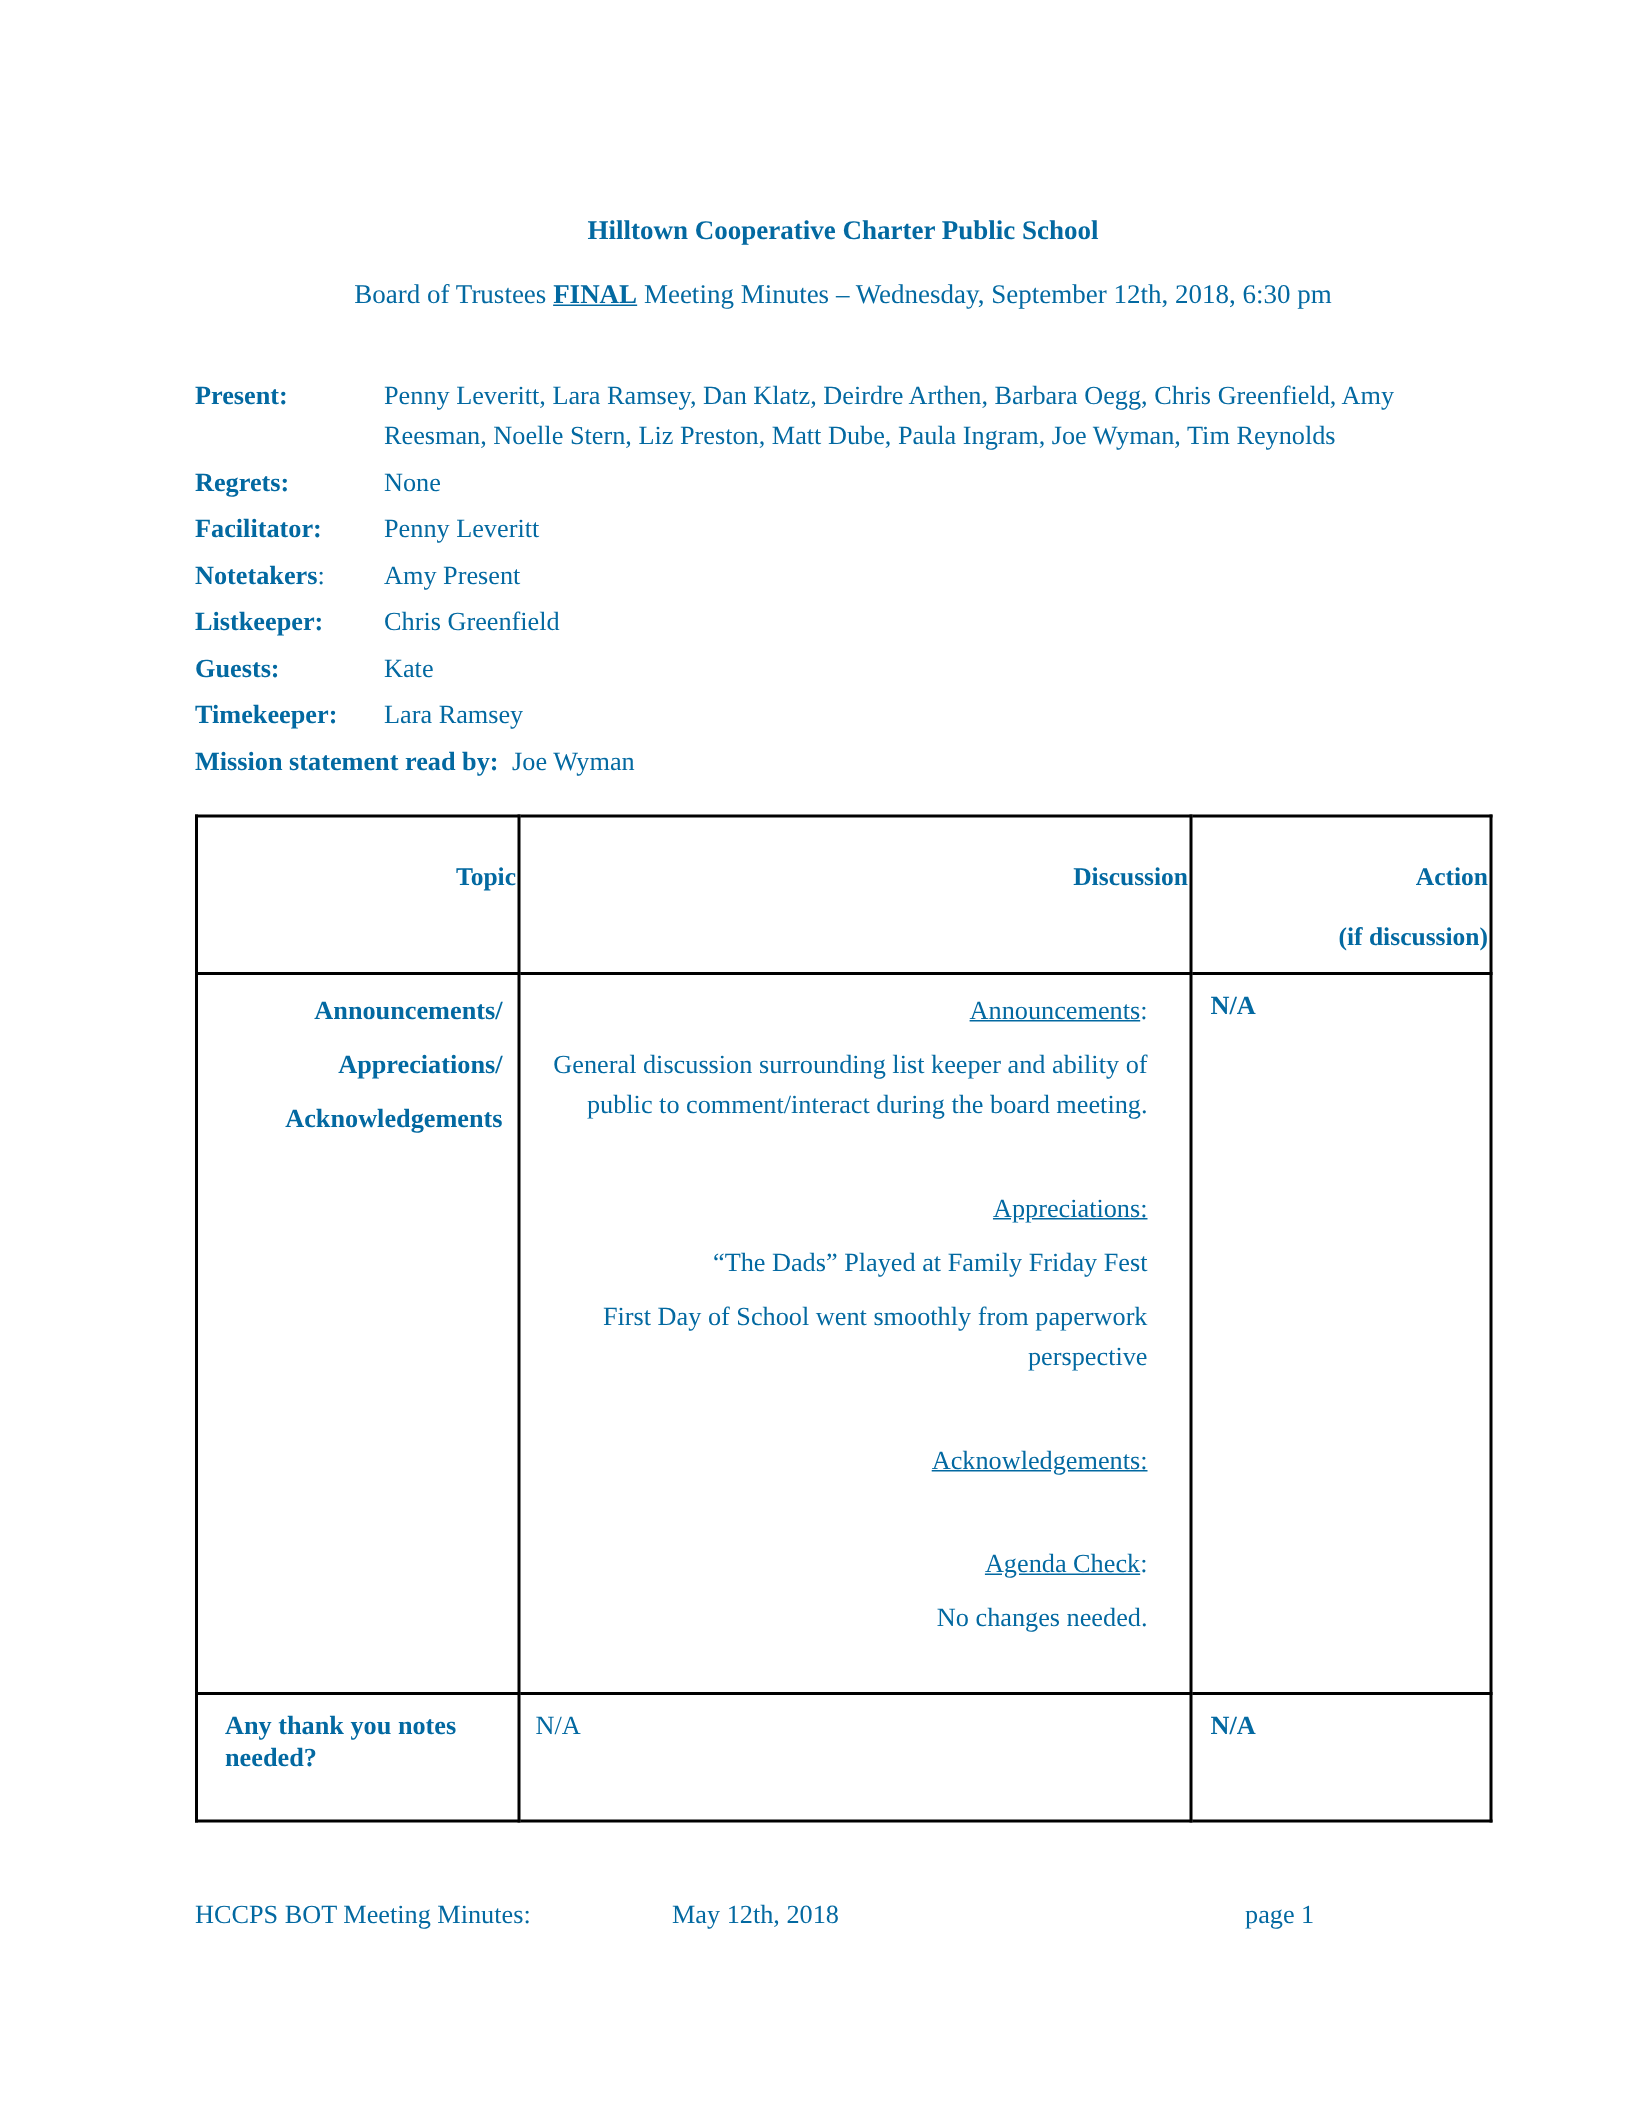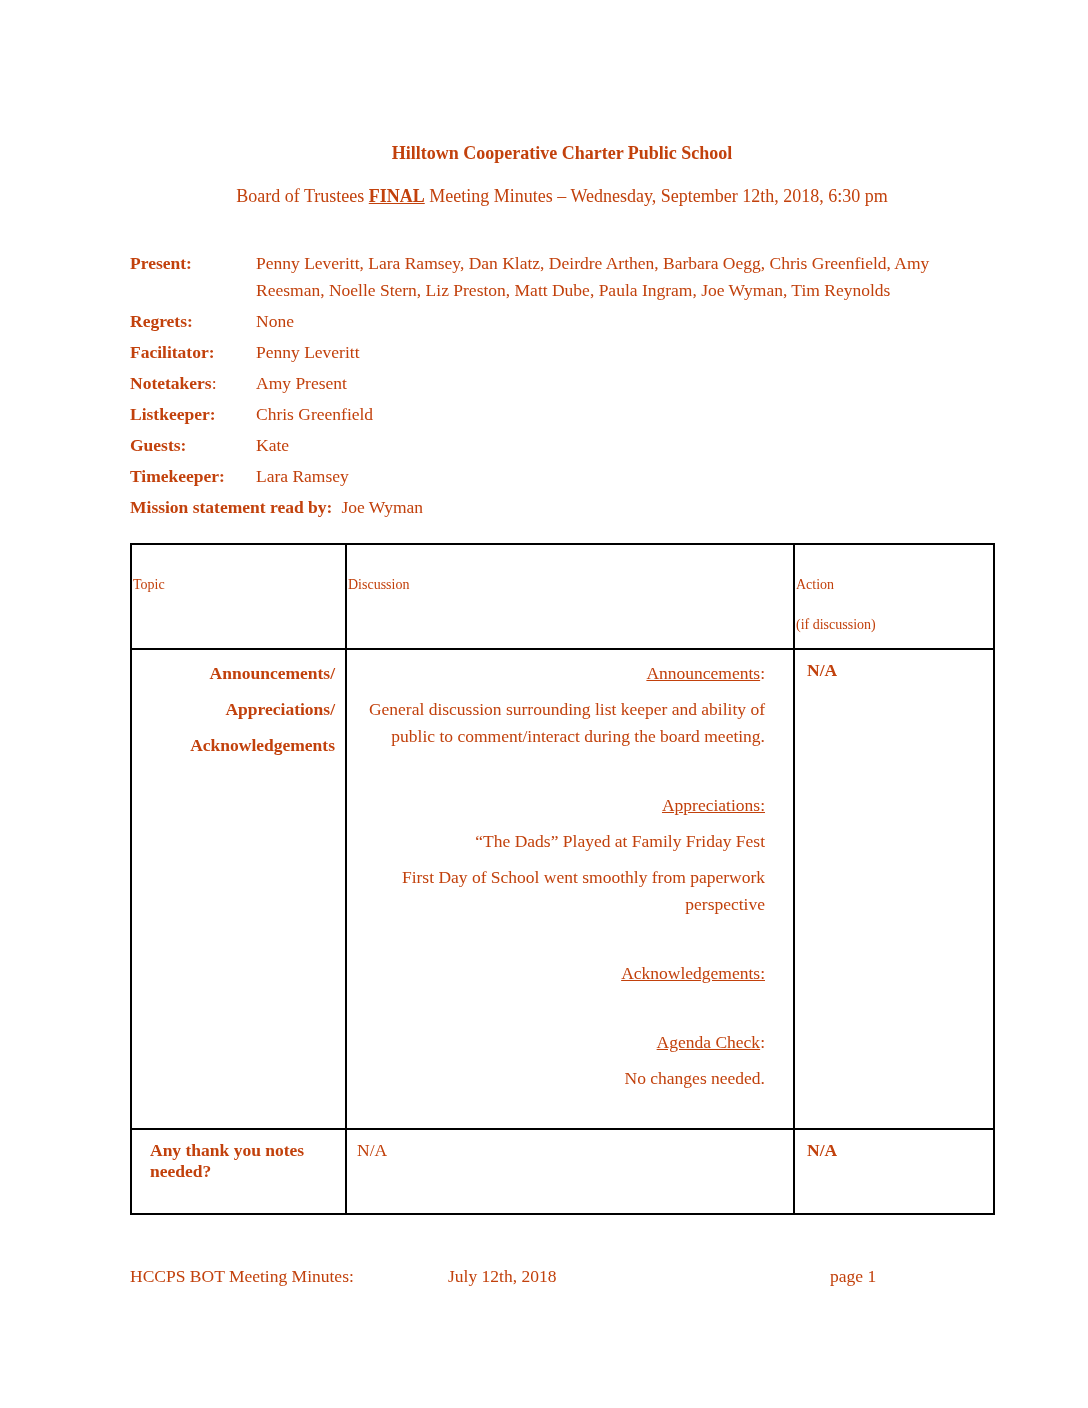--- a/index.html
+++ b/index.html
@@ -1,20 +1,20 @@
 <!DOCTYPE html>
 <html><head>
 <meta charset="utf-8">
 <style>
   html,body{margin:0;padding:0;background:#ffffff;}
   .page{
     position:relative;
     width:1088px;height:1408px;
     background:#ffffff;
-    color:#c2410c;
+    color:#0369a1;
     font-family:"Liberation Serif","DejaVu Serif",serif;
     font-size:17.5px;
     overflow:hidden;
   }
   .content{
     position:absolute;left:130px;top:0;
     width:864px;
     padding-top:140px;
   }
   .doc-title{
@@ -35,21 +35,21 @@
   table.minutes{
     border-collapse:collapse;table-layout:fixed;
     width:863px;margin-top:22px;
   }
   table.minutes th, table.minutes td{
     border:2px solid #000;vertical-align:top;box-sizing:border-box;
   }
   col.c-topic{width:215px;}
   col.c-discussion{width:448px;}
   col.c-action{width:200px;}
-  th.hcell{height:105px;padding-top:26px;font-weight:normal;font-size:14px;text-align:left;line-height:27px;}
+  th.hcell{height:105px;padding-top:26px;font-weight:bold;font-size:17px;text-align:right;line-height:27px;}
   .hline2{margin-top:13px;}
   td.cell{padding-top:10px;padding-bottom:10px;}
   td.topic{padding-left:18px;padding-right:10px;font-weight:bold;}
   td.discussion{padding-left:10px;padding-right:28px;}
   td.action{padding-left:12px;padding-right:8px;font-weight:bold;}
   tr.r1 td{height:480px;}
   tr.r2 td{height:85px;}
   .cellp{margin:0 0 9px 0;line-height:27px;text-align:right;}
   .u{text-decoration:underline;}
   .spacer{height:33px;}
@@ -141,18 +141,18 @@
       <tr class="r2">
         <td class="cell topic">Any thank you notes needed?</td>
         <td class="cell discussion plain">N/A</td>
         <td class="cell action">N/A</td>
       </tr>
     </tbody>
       </table>
 
     <div class="footer">
       <span class="f-left">HCCPS BOT Meeting Minutes:</span>
-      <span class="f-center">July 12th, 2018</span>
+      <span class="f-center">May 12th, 2018</span>
       <span class="f-right">page 1</span>
     </div>
 
   </div>
 </div>
 
 </body></html>

